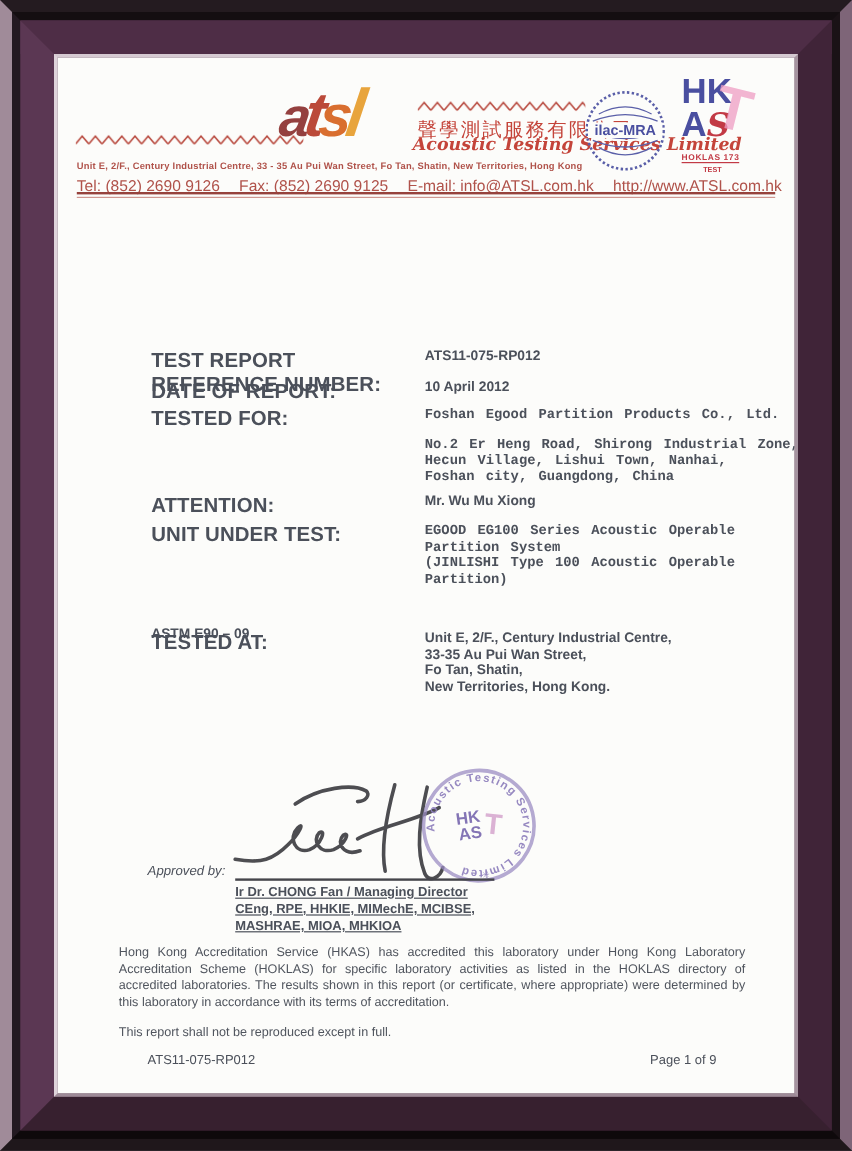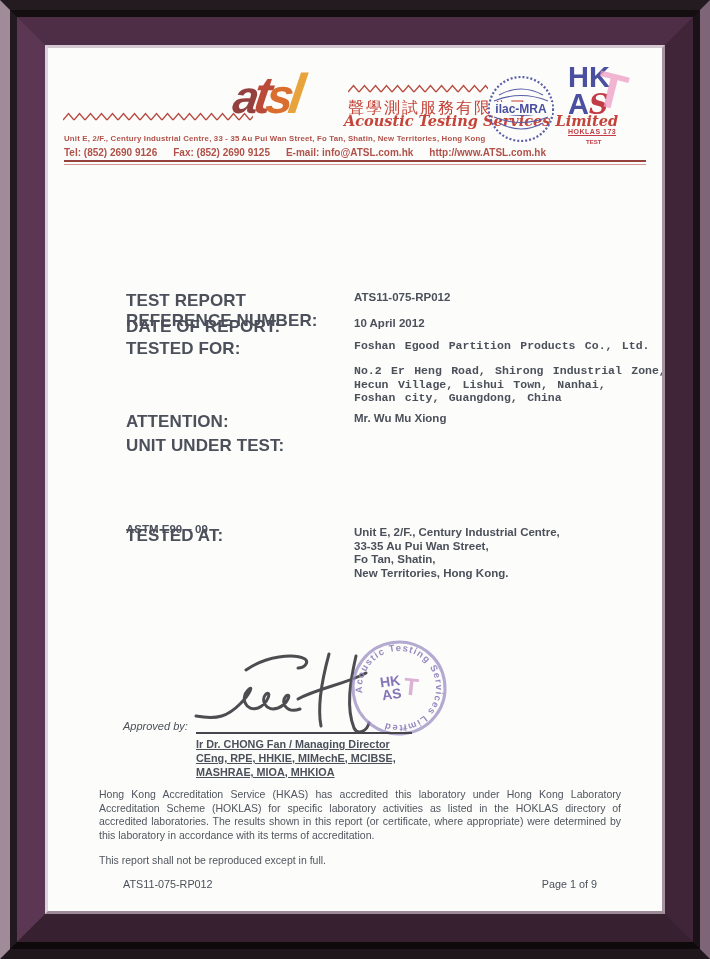--- a/index.html
+++ b/index.html
@@ -35,21 +35,21 @@
   .logo-atsl .ls { font-size:49px; color:#d96e2f; }
   .logo-atsl .ll { font-size:56px; color:#e8a43c; }
   .zz-left  { left:15px;  top:62px; }
   .zz-right { left:300px; top:34px; }
   .company-zh { left:300px; top:50px; font-size:16px; font-weight:400;
                 color:#c4443a; letter-spacing:2px; white-space:nowrap; }
   .company-en { left:296px; top:64px; font-size:14.5px; font-weight:700; font-style:italic;
                 font-family:"DejaVu Serif", serif; color:#c4443a; white-space:nowrap; }
   .addr { left:16px; top:86px; font-size:7.8px; color:#b0524a; font-weight:700;
           letter-spacing:.2px; white-space:nowrap; }
-  .contact { left:16px; top:99px; font-size:10px; color:#b0524a; font-weight:700;
+  .contact { left:16px; top:99px; font-size:13px; color:#b0524a; font-weight:400;
              display:flex; gap:16px; white-space:nowrap; }
   .ilac { left:438px; top:26px; }
   .hkas { left:520px; top:18px; width:80px; text-align:left; position:absolute; }
   .hkas .hk { font-size:29px; font-weight:700; color:#4a4fa0; letter-spacing:0px;
               line-height:23px; display:block; }
   .hkas .ha { font-size:29px; font-weight:700; color:#4a4fa0; line-height:25px; }
   .hkas .hs { font-size:27px; font-weight:700; font-style:italic;
               font-family:"DejaVu Serif", serif; color:#c23a45; }
   .hkas .ht { position:absolute; left:28px; top:-4px; font-size:50px; font-weight:700;
               color:#ef9ec4; opacity:.75; transform:rotate(14deg); }
@@ -166,20 +166,24 @@
         <div class="dvalue spread">No.2 Er Heng Road, Shirong Industrial Zone,
 Hecun Village, Lishui Town, Nanhai,
 Foshan city, Guangdong, China</div>
       </div>
       <div class="drow r5">
         <div class="dlabel">ATTENTION:</div>
         <div class="dvalue">Mr. Wu Mu Xiong</div>
       </div>
       <div class="drow r6">
         <div class="dlabel">UNIT UNDER TEST:</div>
+        <div class="dvalue spread">EGOOD EG100 Series Acoustic Operable
+Partition System
+(JINLISHI Type 100 Acoustic Operable
+Partition)</div>
       </div>
       <div class="drow r7">
         <div class="dvalue">ASTM E90 – 09</div>
       </div>
       <div class="drow r8">
         <div class="dlabel">TESTED AT:</div>
         <div class="dvalue">Unit E, 2/F., Century Industrial Centre,
 33-35 Au Pui Wan Street,
 Fo Tan, Shatin,
 New Territories, Hong Kong.</div>

